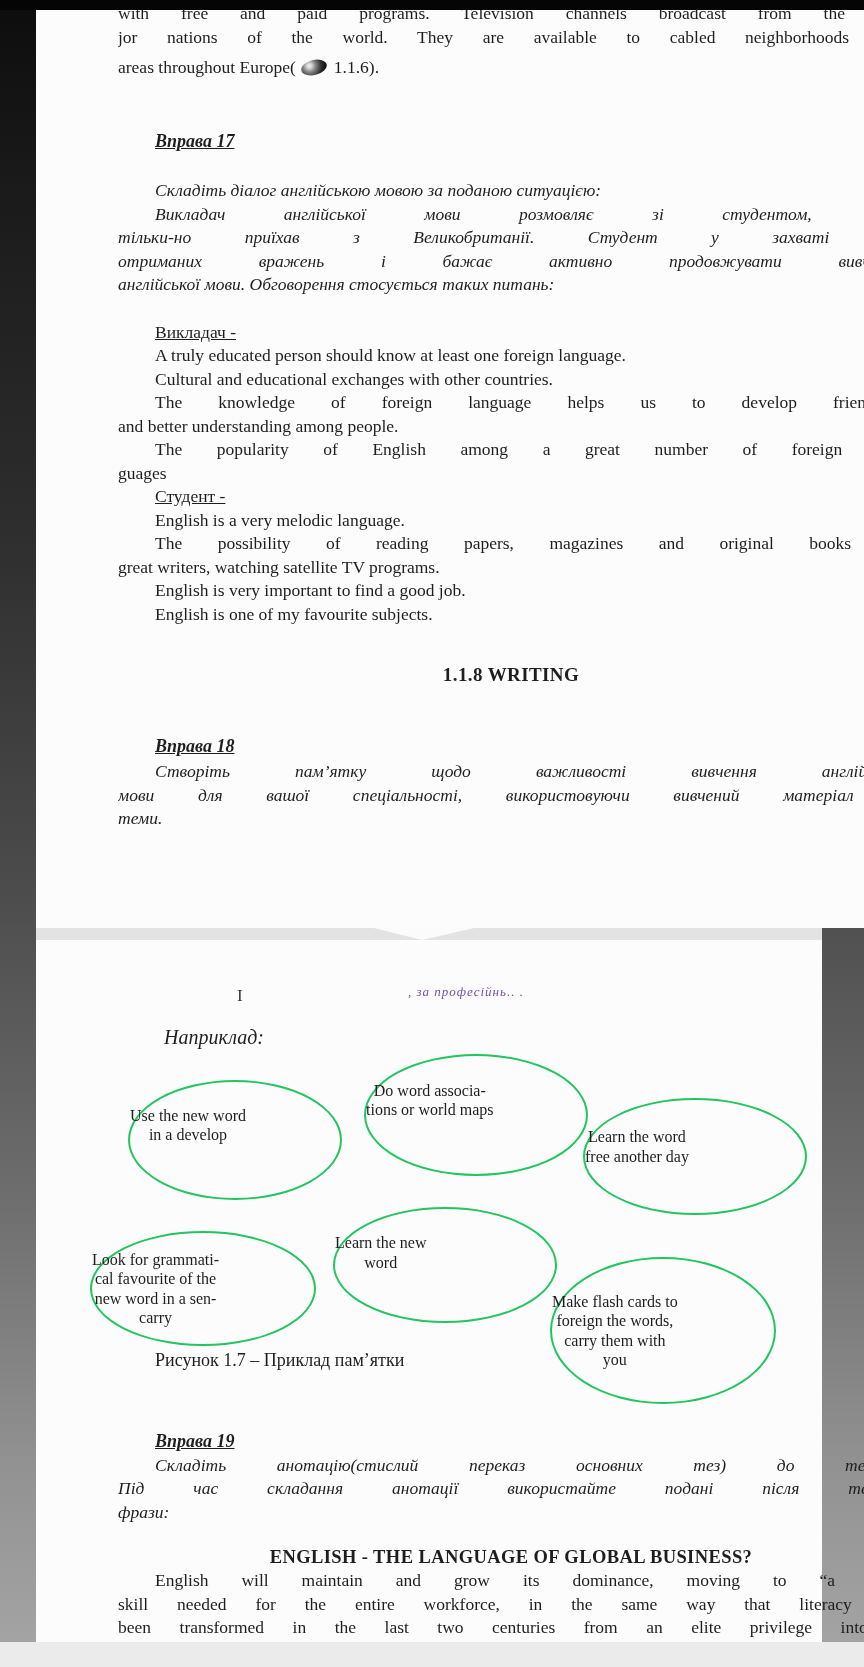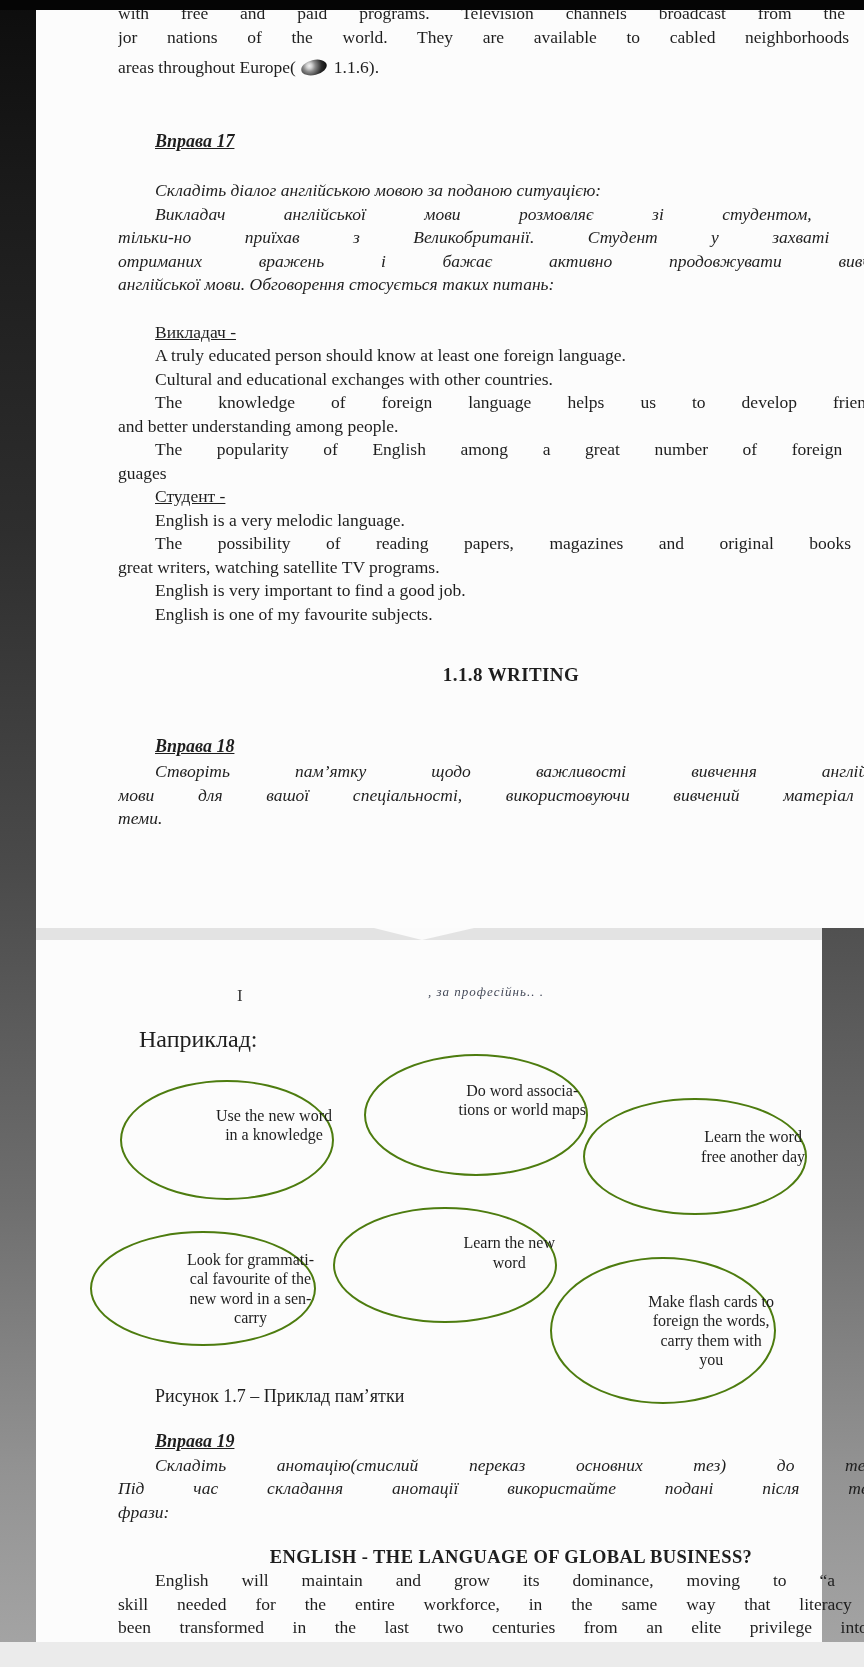--- a/index.html
+++ b/index.html
@@ -26,31 +26,31 @@
   .center-head{text-align:center;font-weight:bold;font-size:19px;letter-spacing:.4px;}
   
   .clip-top{margin-top:-8px;}
   .europe{margin-top:7px;}
   .disc{display:inline-block;width:26px;height:15px;border-radius:50%;vertical-align:-2px;margin:0 7px 0 5px;
     background:radial-gradient(circle at 34% 32%,#f2f2f2 0%,#cfcfcf 14%,#8a8a8a 30%,#2a2a2a 62%,#000 100%);
     transform:rotate(-14deg);}
   
   .abs{position:absolute;}
   .stray-i{left:201px;top:46px;font-size:17px;color:#3a3a3a;}
-  .faded{left:392px;top:44px;font-size:13px;color:#0f172a;opacity:.8;filter:blur(.5px);letter-spacing:1px;font-style:italic;}
-  .napr{left:103px;top:86px;font-size:24px;}
-  .ellipse{position:absolute;border:2px solid #4d7c0f;border-radius:50%;display:flex;align-items:center;justify-content:flex-end;
+  .faded{left:372px;top:44px;font-size:13px;color:#4c1d95;opacity:.8;filter:blur(.5px);letter-spacing:1px;font-style:italic;}
+  .napr{left:128px;top:86px;font-style:italic;font-size:20px;}
+  .ellipse{position:absolute;border:2px solid #22c55e;border-radius:50%;display:flex;align-items:center;justify-content:flex-start;
     text-align:center;font-size:16px;line-height:19.5px;background:#fcfcfc;box-sizing:border-box;}
-  .e1{left:84px;top:140px;width:214px;height:120px;padding-bottom:30px;}
+  .e1{left:92px;top:140px;width:214px;height:120px;padding-bottom:30px;}
   .e2{left:328px;top:114px;width:224px;height:122px;padding-bottom:30px;}
   .e3{left:547px;top:158px;width:224px;height:117px;padding-bottom:20px;}
   .e4{left:297px;top:267px;width:224px;height:116px;padding-bottom:25px;}
   .e5{left:54px;top:291px;width:226px;height:115px;}
   .e6{left:514px;top:317px;width:226px;height:147px;}
-  .caption{left:119px;top:410px;font-size:18px;margin-top:36px;}
+  .caption{left:119px;top:410px;font-size:18px;}
   .ex19{left:0;top:490px;width:786px;}
   .art-head{left:0;top:606px;width:786px;}
   .art{left:0;top:629px;width:786px;}
 </style>
 </head>
 <body>
 
 <div class="stage">
   <div class="top-bar"></div>
 
@@ -105,21 +105,21 @@
 
   <div class="page page2">
     <div class="abs stray-i">I</div>
     <div class="abs faded">, за професійнь.. .</div>
     <div class="abs napr">Наприклад:</div>
 
     <div>
       <div class="ellipse e1">
         <div>
           <div>Use the new word</div>
-          <div>in a knowledge</div>
+          <div>in a develop</div>
         </div>
       </div>
       <div class="ellipse e2">
         <div>
           <div>Do word associa-</div>
           <div>tions or world maps</div>
         </div>
       </div>
       <div class="ellipse e3">
         <div>

